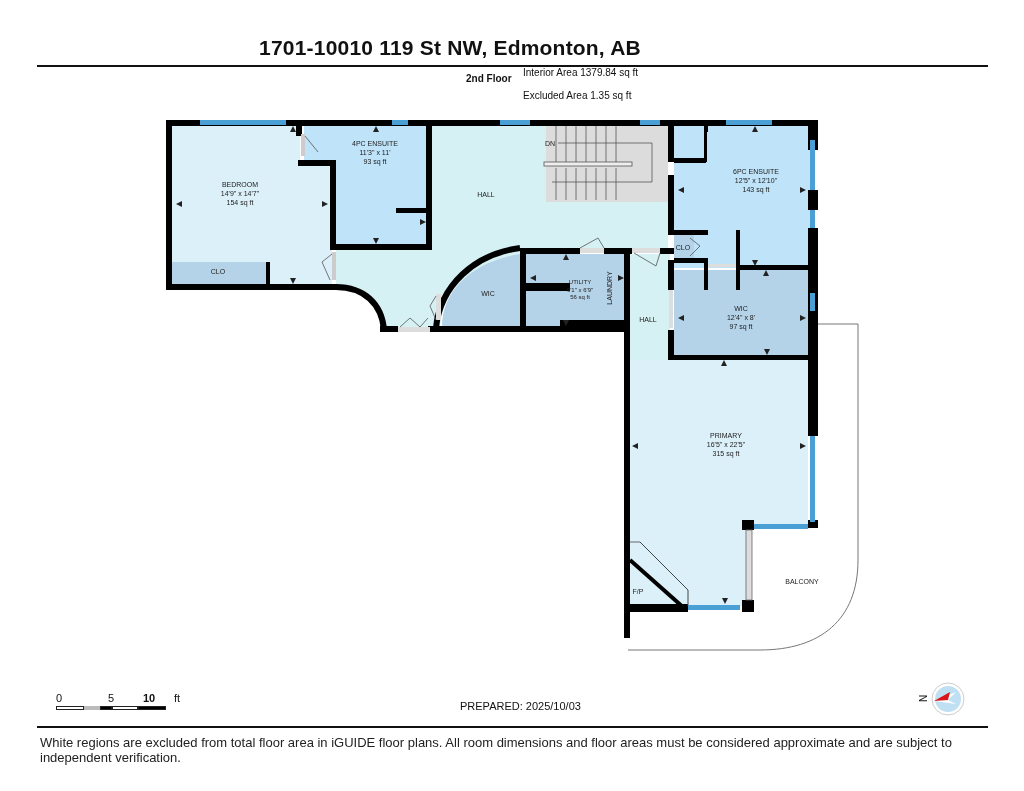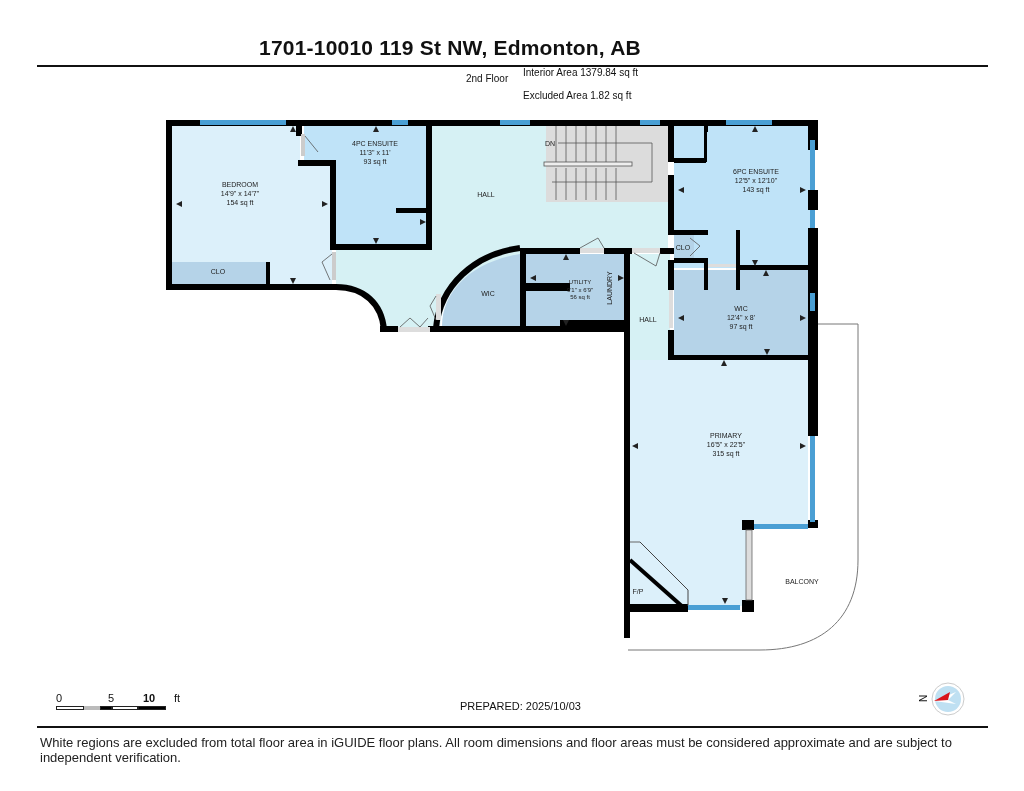--- a/index.html
+++ b/index.html
@@ -1,19 +1,19 @@
 <!DOCTYPE html>
 <html><head>
 <meta charset="utf-8">
 <style>
   html, body { margin: 0; padding: 0; background: #ffffff; }
   body { width: 1024px; height: 791px; position: relative; overflow: hidden; font-family: "Liberation Sans", sans-serif; color: #111; }
   .title { position: absolute; left: 0; top: 36px; width: 900px; text-align: center; font-size: 21px; font-weight: bold; letter-spacing: 0.2px; }
   .rule-top { position: absolute; left: 37px; top: 65px; width: 951px; height: 2px; background: #111; }
-  .floor-label { position: absolute; left: 466px; top: 73px; font-size: 10px; font-weight: normal; }
+  .floor-label { position: absolute; left: 466px; top: 73px; font-size: 10px; font-weight: bold; }
   .area-line { position: absolute; left: 523px; font-size: 10px; }
   .area-1 { top: 67px; }
   .area-2 { top: 90px; }
   svg.plan { position: absolute; left: 0; top: 0; }
   .scale { position: absolute; left: 56px; top: 692px; width: 140px; height: 24px; }
   .scale .n { position: absolute; top: 0; font-size: 11px; }
   .scale .bar { position: absolute; top: 14px; height: 4px; border: 1px solid #222; box-sizing: border-box; }
   .scale .ft { position: absolute; left: 118px; top: 0; font-size: 11px; }
   .prepared { position: absolute; left: 460px; top: 700px; font-size: 11px; }
   .rule-bottom { position: absolute; left: 37px; top: 726px; width: 951px; height: 2px; background: #111; }
@@ -21,21 +21,21 @@
   .compass { position: absolute; left: 916px; top: 680px; }
   .rl { font-family: "Liberation Sans", sans-serif; fill: #222; text-anchor: middle; }
 </style>
 </head>
 <body>
 
 <div class="title">1701-10010 119 St NW, Edmonton, AB</div>
 <div class="rule-top"></div>
 <div class="floor-label">2nd Floor</div>
 <div class="area-line area-1">Interior Area 1379.84 sq ft</div>
-<div class="area-line area-2">Excluded Area 1.82 sq ft</div>
+<div class="area-line area-2">Excluded Area 1.35 sq ft</div>
 
 <svg class="plan" width="1024" height="791" viewBox="0 0 1024 791" xmlns="http://www.w3.org/2000/svg">
 
   <g>
 
     <polygon points="172,126 300,126 300,166 332,166 332,284 172,284" fill="#dcf0fa"></polygon>
     <rect x="172" y="262" width="94" height="22" fill="#b5d3e8"></rect>
 
     <polygon points="304,126 426,126 426,246 336,246 336,166 304,166" fill="#bfe3f8"></polygon>
 

